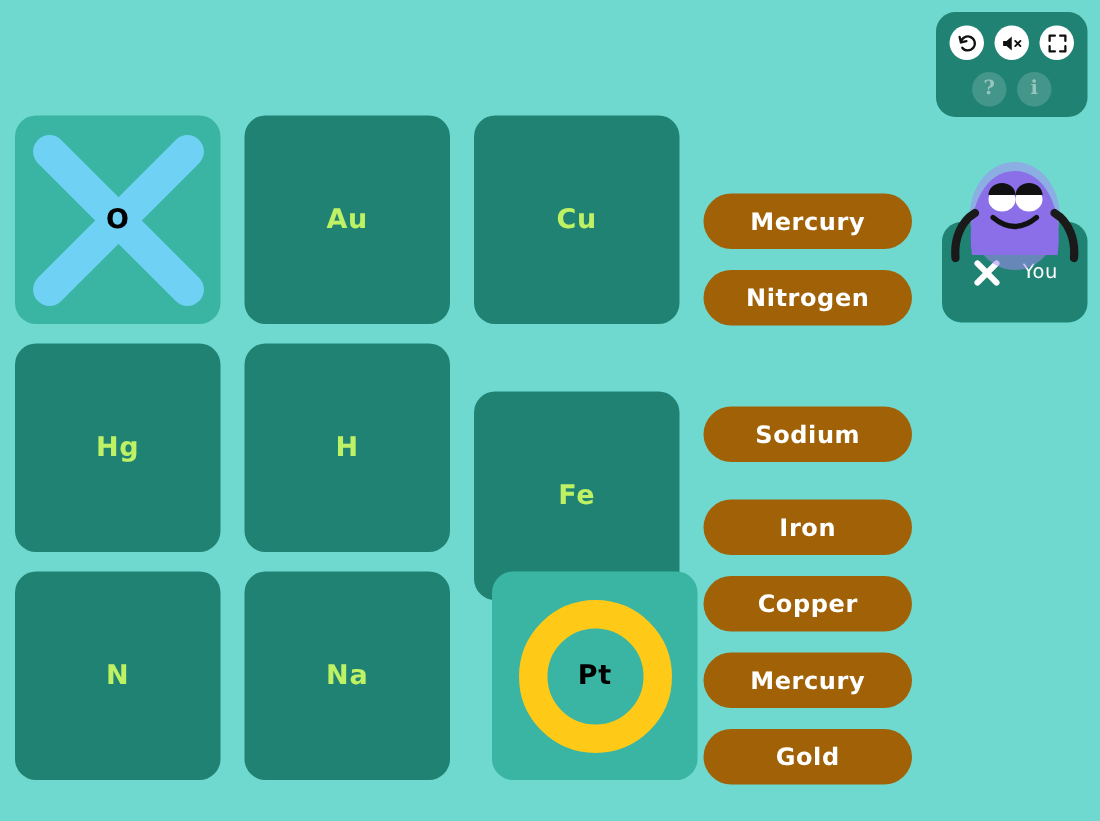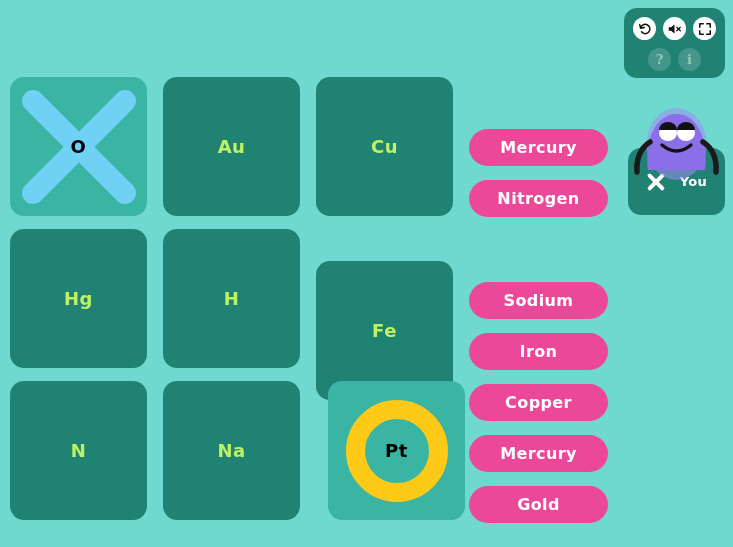--- a/index.html
+++ b/index.html
@@ -81,21 +81,21 @@
     width:22px; height:4px;
     background:#FFFFFF;
     border-radius:2px;
     margin-left:-11px; margin-top:-2px;
   }
   .player-mark::before { transform:rotate(45deg); }
   .player-mark::after  { transform:rotate(-45deg); }
   .player-name {
     color:#FFFFFF;
     font-size:13px;
-    font-weight:bold;
+    font-weight:normal;
     letter-spacing:0.3px;
     text-align:right;
   }
   .avatar {
     position:absolute;
     left:628px; top:100px;
     width:97px; height:80px;
     pointer-events:none;
   }
 
@@ -157,21 +157,21 @@
   
   .answers {
     position:absolute;
     left:469px; top:129px;
     width:139px;
   }
   .answer-pill {
     position:absolute;
     left:0;
     width:139px; height:37px;
-    background:#ec4899;
+    background:#a16207;
     border-radius:19px;
     display:flex;
     align-items:center;
     justify-content:center;
     color:#FFFFFF;
     font-size:16px;
     font-weight:bold;
     letter-spacing:0.4px;
   }
 </style>
@@ -269,20 +269,20 @@
       </div>
       <div class="tile marked" style="left: 318px; top: 304px;">
         <div class="mark-o"></div>
         <span class="tile-label">Pt</span>
       </div>
     </div>
 
   <div class="answers">
       <div class="answer-pill" style="top: 0px;">Mercury</div>
       <div class="answer-pill" style="top: 51px;">Nitrogen</div>
-      <div class="answer-pill" style="top: 153px;">Sodium</div>
+      <div class="answer-pill" style="top: 142px;">Sodium</div>
       <div class="answer-pill" style="top: 204px;">Iron</div>
       <div class="answer-pill" style="top: 255px;">Copper</div>
       <div class="answer-pill" style="top: 306px;">Mercury</div>
       <div class="answer-pill" style="top: 357px;">Gold</div>
     </div>
 
 </div>
 
 </body></html>

